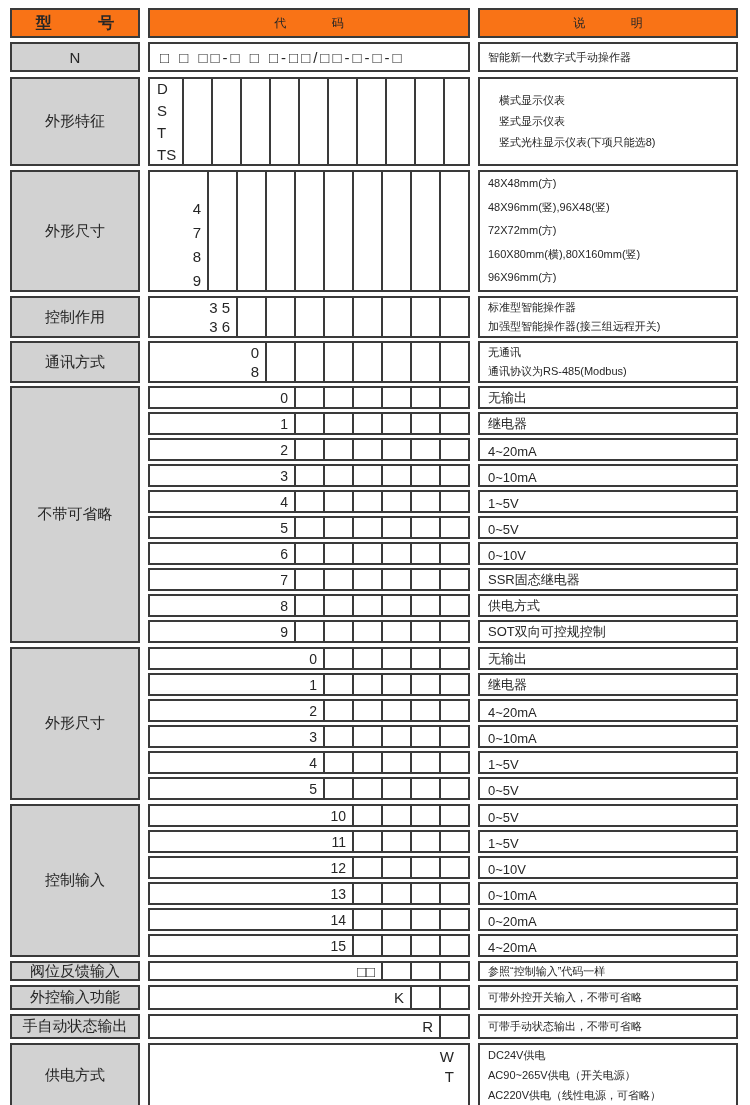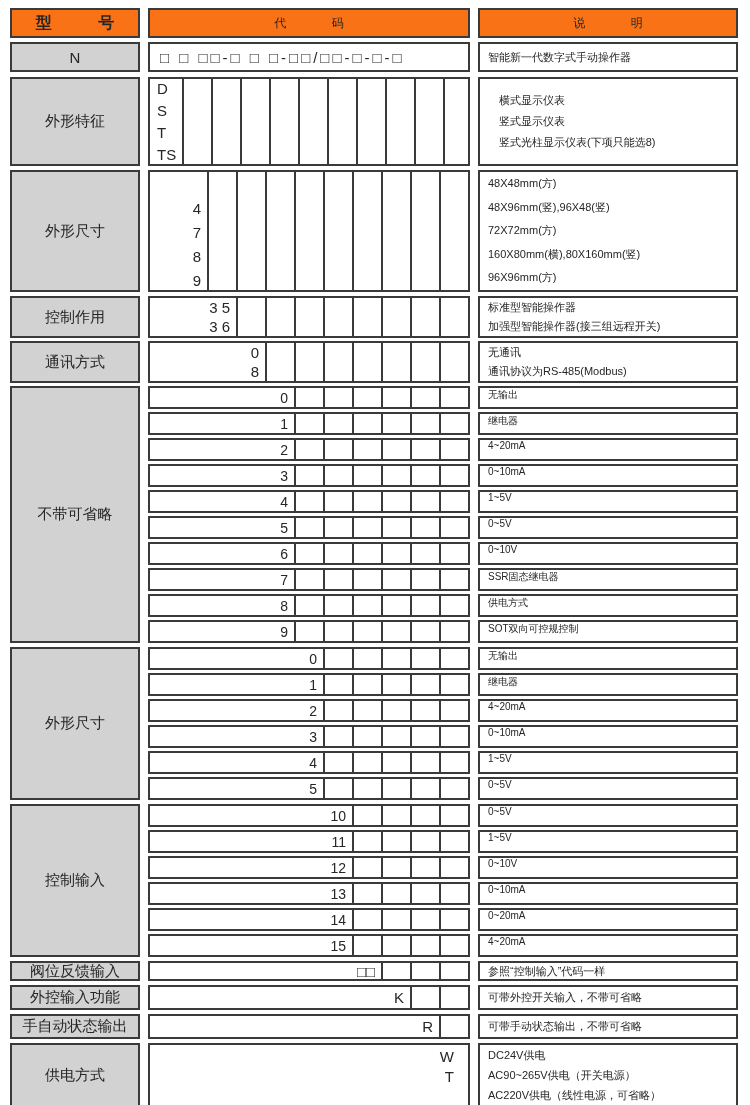--- a/index.html
+++ b/index.html
@@ -18,21 +18,21 @@
   .hdr { height:30px; font-size:16px; word-spacing:42px; font-weight:bold; }
   .hdr.label,.hdrcell { background:#f97316; display:flex; align-items:center; justify-content:center; }
   .hdrcell { font-size:12px; word-spacing:42px; font-weight:normal; }
   .hw-code { width:322px; flex:none; }
   .hw-desc { width:260px; flex:none; }
   .h30 { height:30px; } .h89 { height:89px; } .h122 { height:122px; }
   .h42 { height:42px; } .h64 { height:64px; } .h26 { height:20px; } .h25 { height:25px; }
   .modelcode { display:flex; align-items:center; padding-left:10px; font-size:15px; letter-spacing:3px; white-space:nowrap; }
   .rows { display:flex; flex-direction:column; gap:3px; flex:1; }
   .subrow { display:flex; gap:8px; height:23px; }
-  .subrow .descbox { font-size:10px; justify-content:flex-start; }
+  .subrow .descbox { font-size:13px; justify-content:flex-end; }
   .subrow .merged { font-size:14px; }
   .codes-left { align-items:flex-start; padding-left:7px; line-height:22px; }
   .lh21 { line-height:21px;padding-left:19px; } .lh23 { line-height:23.5px; } .lh19 { line-height:19px; } .lh20 { line-height:20px; }
   .pt25 { padding-top:25px; justify-content:flex-start; line-height:24px; }
   .ptop { justify-content:flex-start; padding-top:2px; }
 </style>
 </head>
 <body>
 
 <div class="table">

